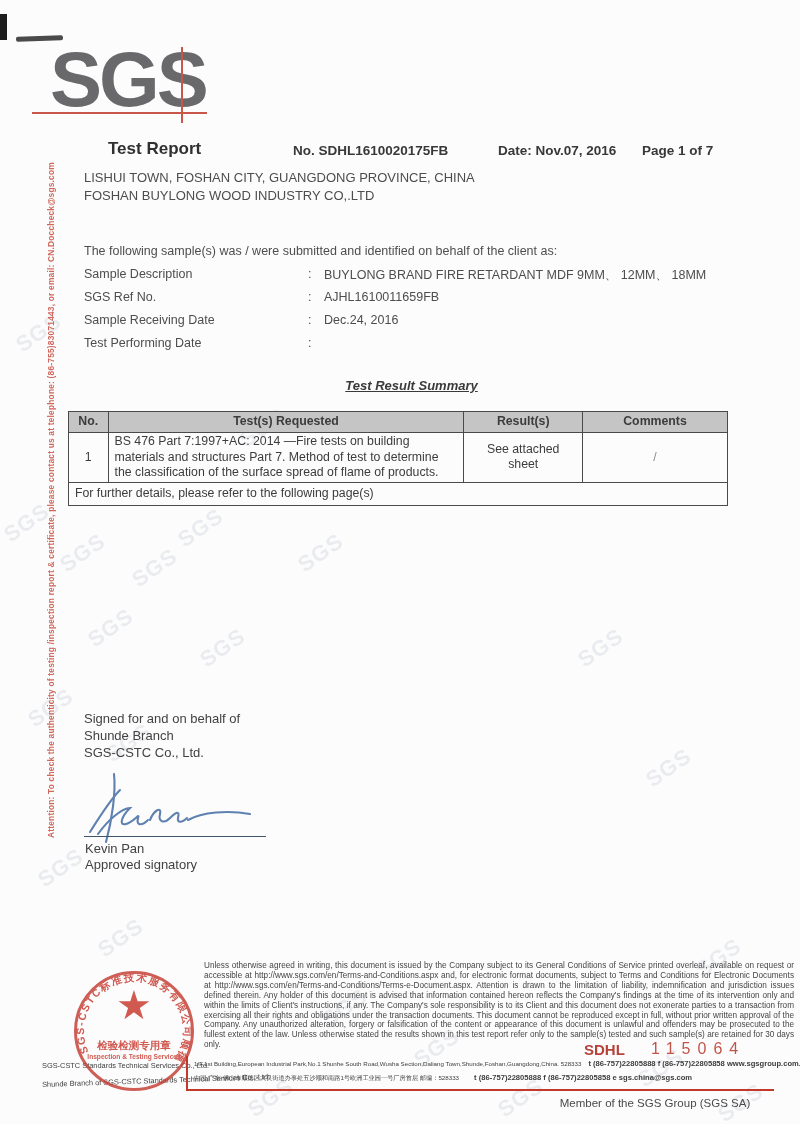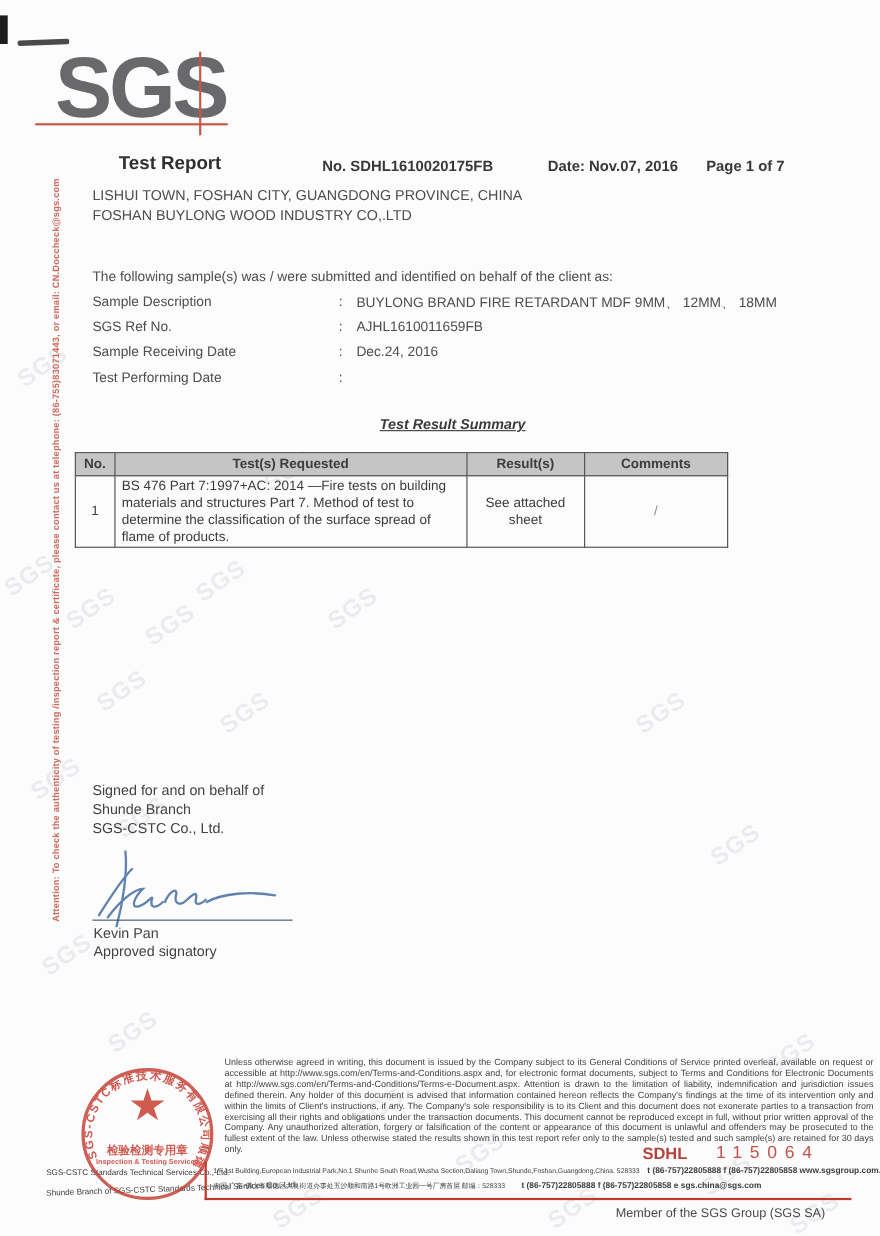--- a/index.html
+++ b/index.html
@@ -24,21 +24,21 @@
 
   .client{left:84px;top:169px;font-size:13px;line-height:18px;color:#4d4d4d;}
   .intro{left:84px;top:244px;font-size:12.5px;color:#4d4d4d;}
 
   .sample-info{left:84px;top:267px;width:660px;font-size:12.5px;color:#4d4d4d;}
   .sample-row{display:grid;grid-template-columns:224px 16px auto;height:23px;align-items:start;}
 
   .summary-heading{left:68px;top:378px;width:687px;text-align:center;font-size:13px;font-weight:bold;
                    text-decoration:underline;color:#3a3a3a;font-style:italic;}
 
-  .result-table{left:68px;top:411px;width:594px;border-collapse:collapse;font-size:12.3px;color:#3c3c3c;}
+  .result-table{left:68px;top:411px;width:660px;border-collapse:collapse;font-size:12.3px;color:#3c3c3c;}
   .result-table th,.result-table td{border:1.2px solid #4a4a4a;padding:1px 6px;line-height:15.5px;}
   .result-table th{background:#c5c5c6;font-weight:bold;height:18px;}
   .col-no{width:6%;text-align:center;}
   .col-test{width:54%;}
   .col-result{width:18%;text-align:center;}
   .col-comments{width:22%;text-align:center;}
   .cell-test{text-align:left;padding-left:8px;}
   .cell-comments{color:#8d8d95;}
   .table-note td{text-align:left;height:20px;}
 
@@ -159,20 +159,23 @@
       <th class="col-test">Test(s) Requested</th>
       <th class="col-result">Result(s)</th>
       <th class="col-comments">Comments</th>
     </tr>
     <tr>
       <td class="col-no">1</td>
       <td class="col-test cell-test">BS 476 Part 7:1997+AC: 2014 —Fire tests on building materials and structures Part 7. Method of test to determine the classification of the surface spread of flame of products.</td>
       <td class="col-result">See attached sheet</td>
       <td class="col-comments cell-comments">/</td>
     </tr>
+    <tr class="table-note">
+      <td colspan="4">For further details, please refer to the following page(s)</td>
+    </tr>
   </tbody>
     </table>
 
   <div class="abs signed-block">
     <div>Signed for and on behalf of</div>
     <div>Shunde Branch</div>
     <div>SGS-CSTC Co., Ltd.</div>
   </div>
 
   <svg class="abs sig-svg" width="180" height="78" viewBox="0 0 180 78">

